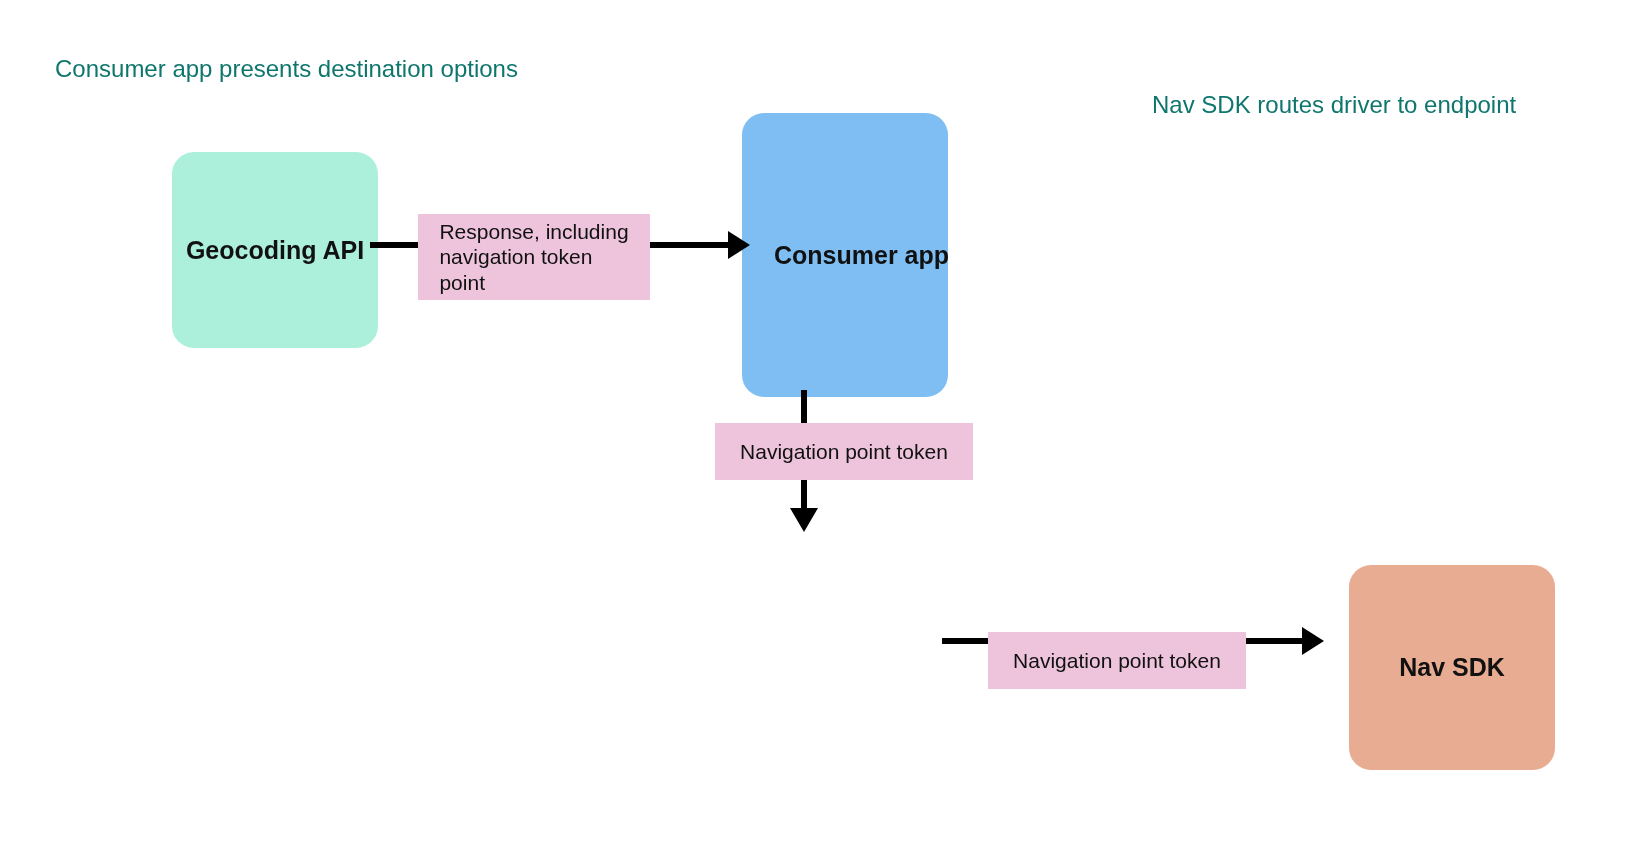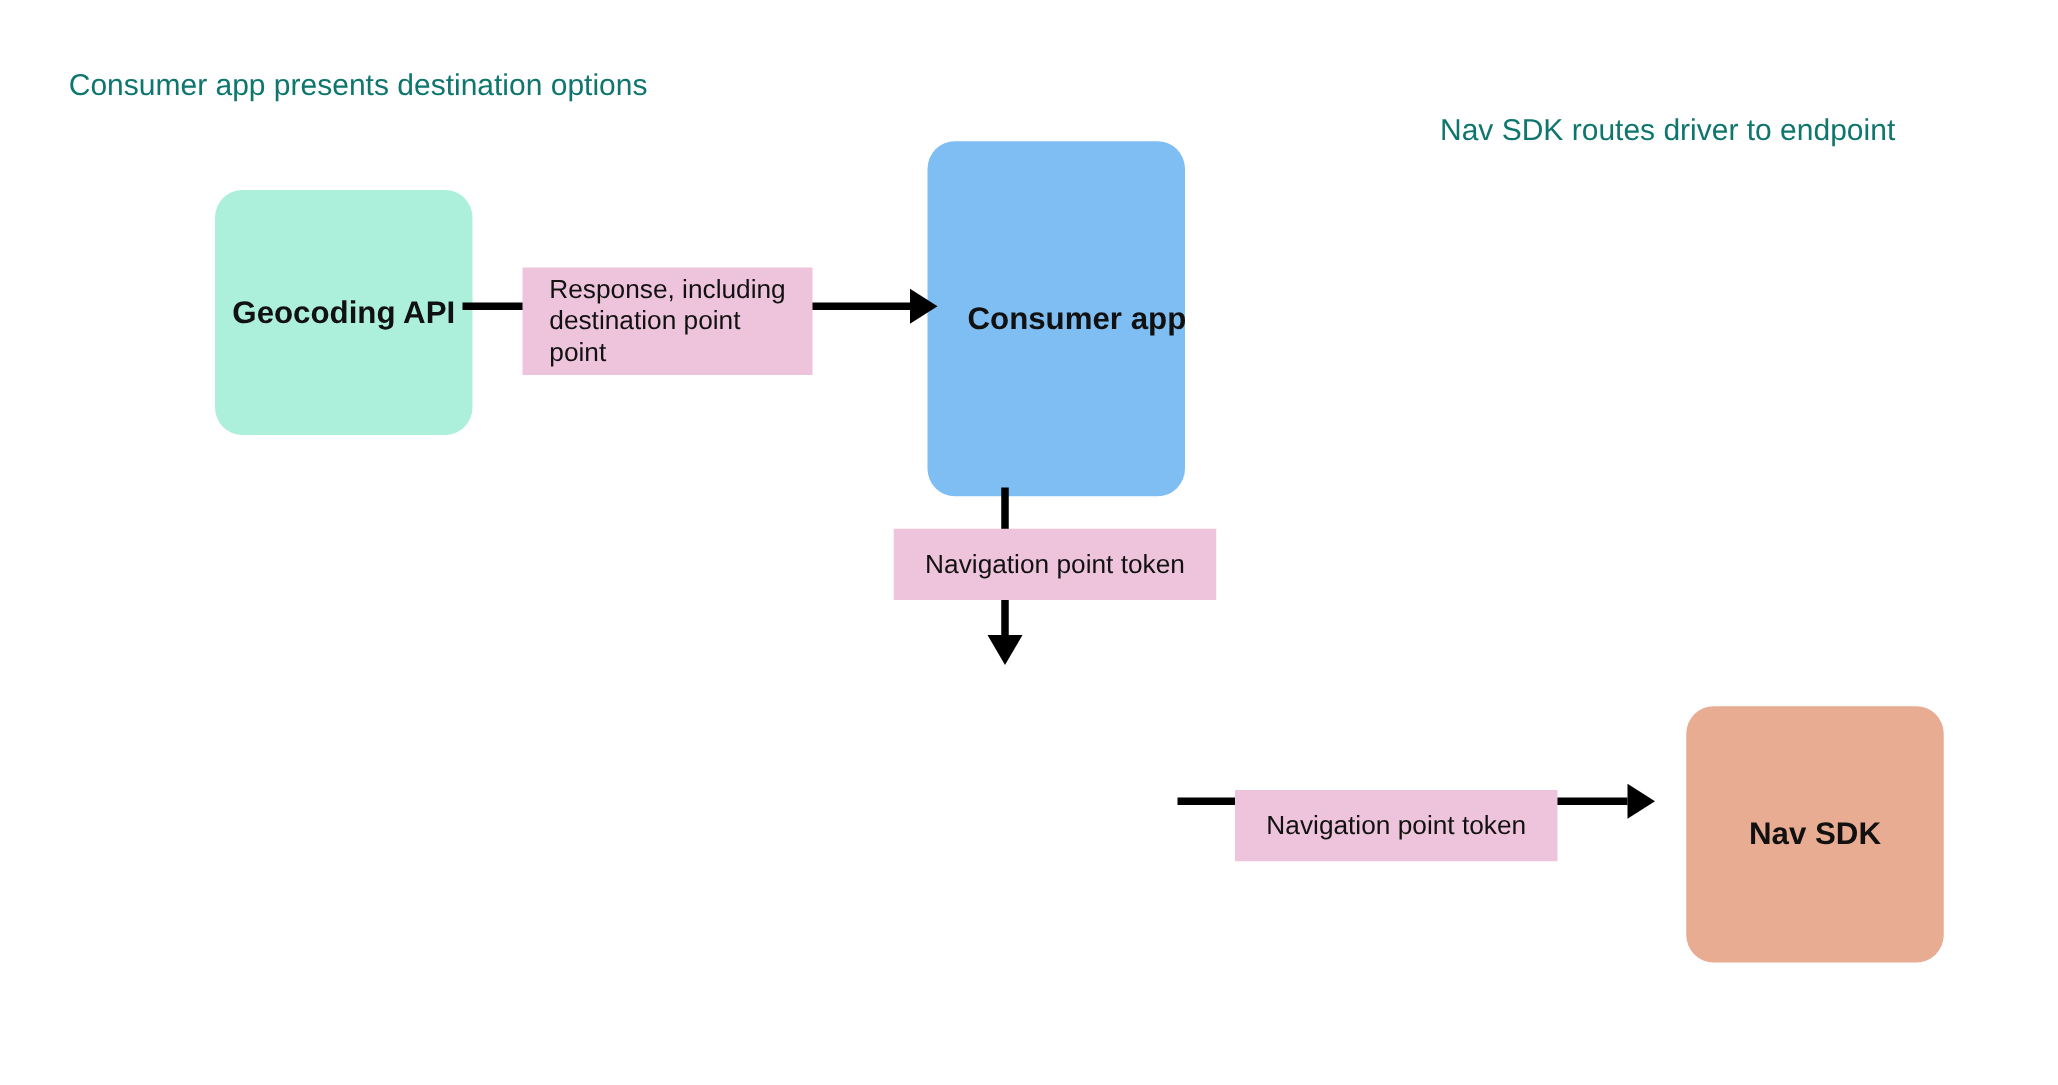--- a/index.html
+++ b/index.html
@@ -110,21 +110,21 @@
   <div class="node" style="left:742px; top:113px; width:206px; height:284px; background:#7FBEF2;padding-left:33px;">
     <span class="node-label">Consumer app</span>
   </div>
 
 
   <div class="node" style="left:1349px; top:565px; width:206px; height:205px; background:#E8AC92;">
     <span class="node-label">Nav SDK</span>
   </div>
 
   <div class="edge-label" style="left:418px; top:214px; width:232px; height:86px; background:#EDC4DB;">
-    <span class="edge-label-text"><span>Response, including</span><br><span>destination point</span><br><span>point</span></span>
+    <span class="edge-label-text"><span>Response, including</span><br><span>navigation token</span><br><span>point</span></span>
   </div>
 
   <div class="edge-label" style="left:715px; top:423px; width:258px; height:57px; background:#EDC4DB;">
     <span class="edge-label-text">Navigation point token</span>
   </div>
 
   <div class="edge-label" style="left:988px; top:632px; width:258px; height:57px; background:#EDC4DB;">
     <span class="edge-label-text">Navigation point token</span>
   </div>
 

